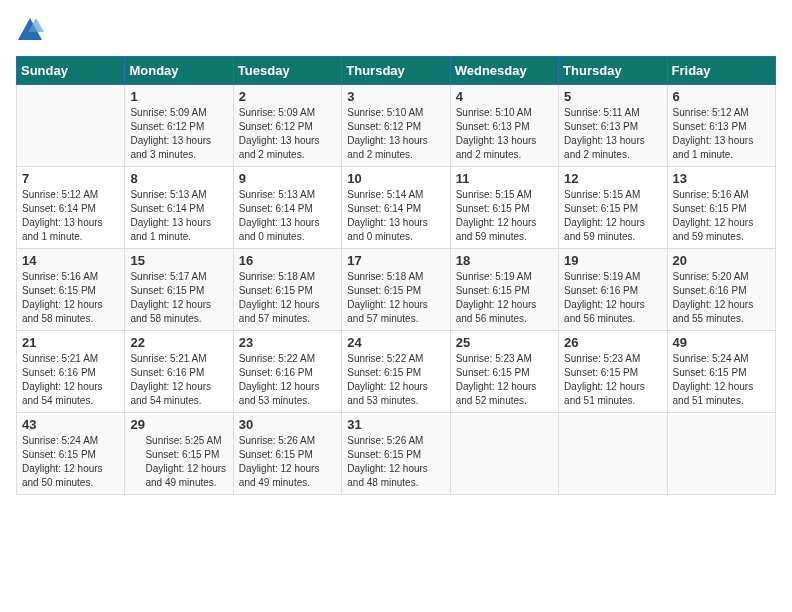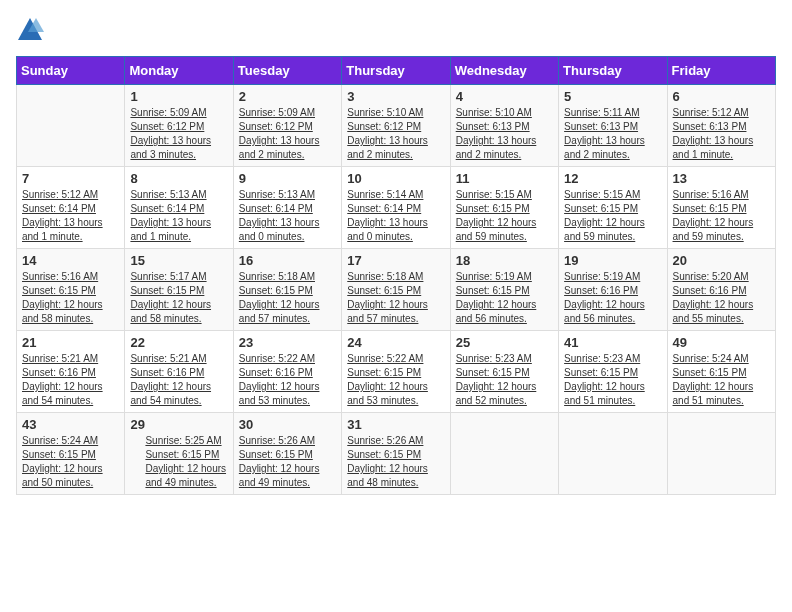--- a/index.html
+++ b/index.html
@@ -43,21 +43,21 @@
     .subtitle {
       font-size: 15px;
       color: #555;
     }
     table {
       width: 100%;
       border-collapse: collapse;
       table-layout: fixed;
     }
     thead tr {
-      background-color: #6d28d9;
+      background-color: #0f766e;
       border-radius: 8px;
     }
     thead th {
       color: #fff;
       font-size: 13px;
       font-weight: bold;
       padding: 6px 4px;
       text-align: left;
       border: 1px solid #2a6db5;
     }
@@ -76,21 +76,20 @@
     .day-num {
       font-size: 13px;
       font-weight: bold;
       display: block;
       margin-bottom: 2px;
     }
     .day-info {
       font-size: 10px;
       color: #333;
       line-height: 1.4;
-      text-decoration: underline;
     }
     tbody tr:nth-child(odd) td {
       background-color: #f9f9f9;
     }
     tbody tr:nth-child(even) td {
       background-color: #fff;
     }
   </style>
 </head>
 <body>
@@ -302,21 +301,21 @@
 and 53 minutes.</div>
         </td>
         <td>
           <span class="day-num">25</span>
           <div class="day-info" style="white-space: pre-line;">Sunrise: 5:23 AM
 Sunset: 6:15 PM
 Daylight: 12 hours
 and 52 minutes.</div>
         </td>
         <td>
-          <span class="day-num">41</span>
+          <span class="day-num">26</span>
           <div class="day-info" style="white-space: pre-line;">Sunrise: 5:23 AM
 Sunset: 6:15 PM
 Daylight: 12 hours
 and 51 minutes.</div>
         </td>
         <td>
           <span class="day-num">49</span>
           <div class="day-info" style="white-space: pre-line;">Sunrise: 5:24 AM
 Sunset: 6:15 PM
 Daylight: 12 hours

